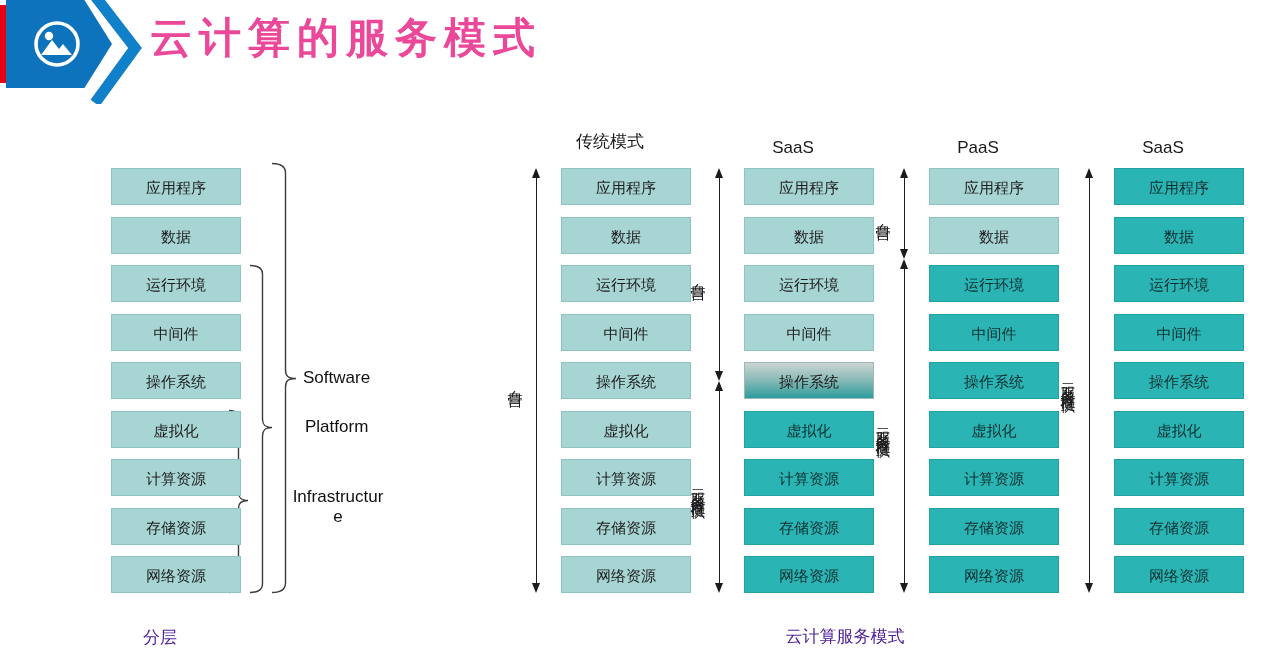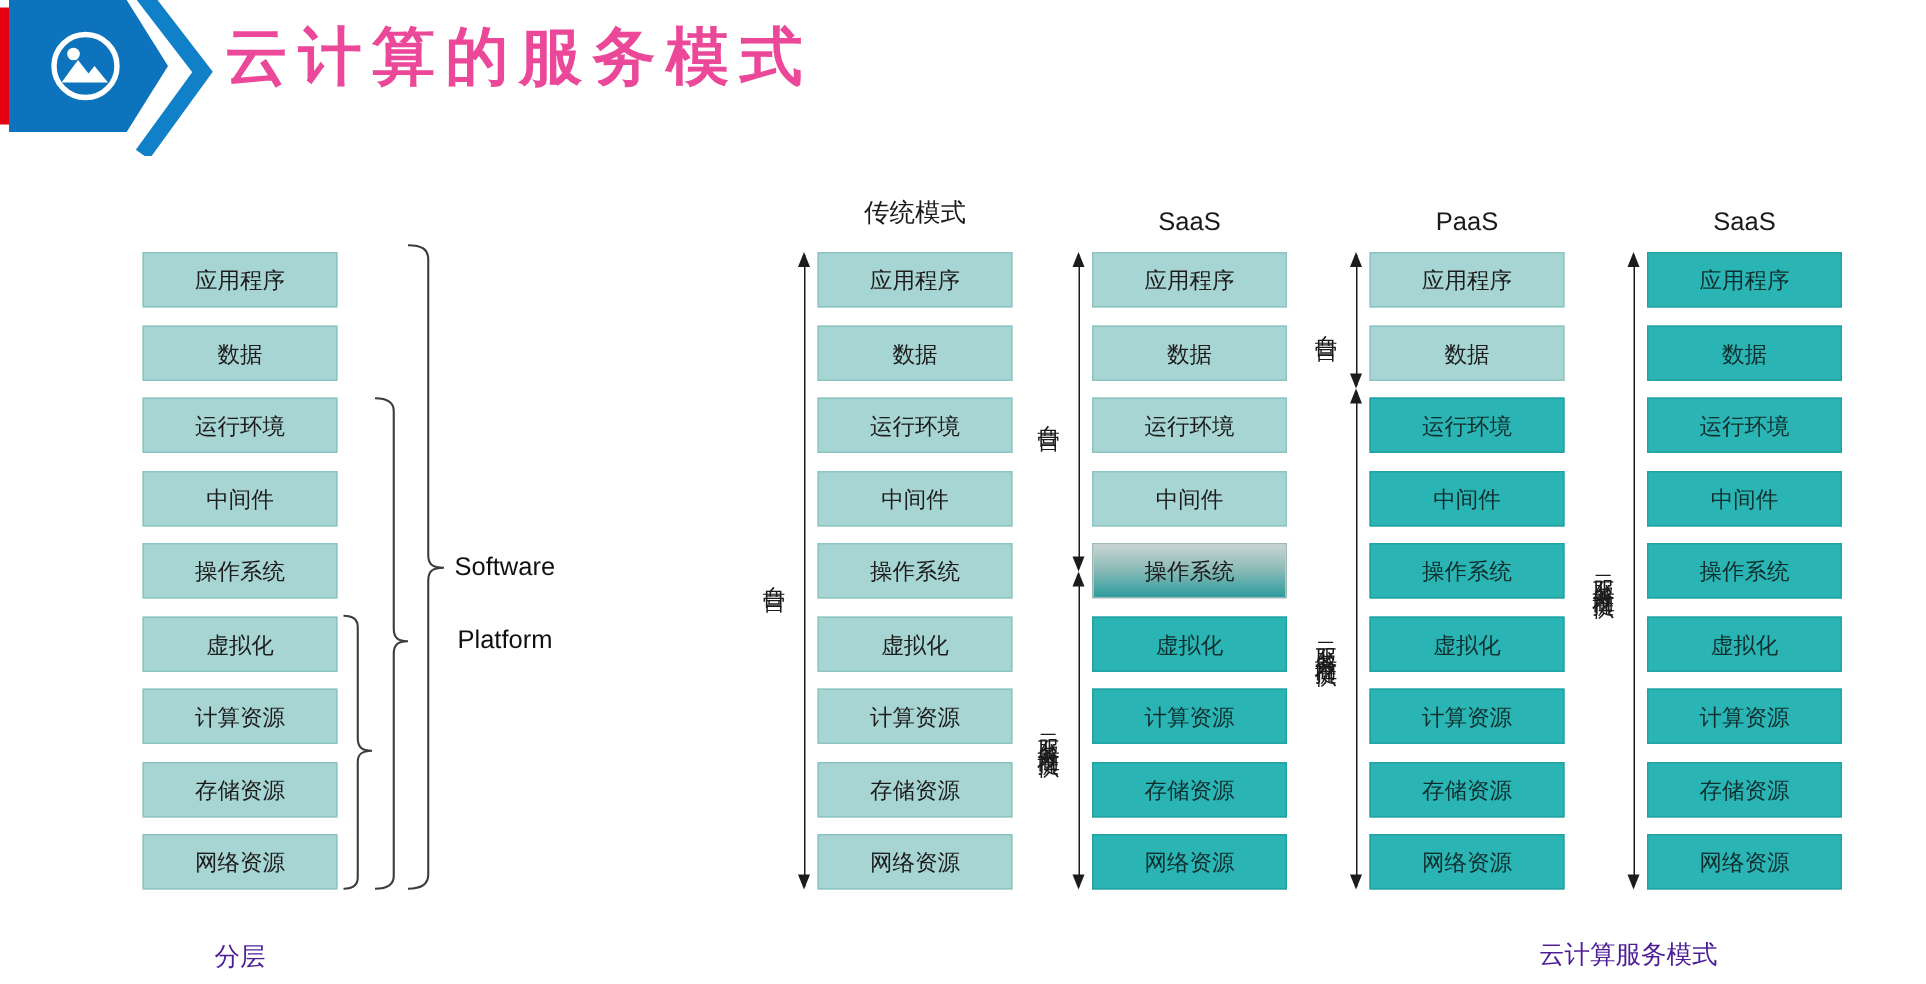--- a/index.html
+++ b/index.html
@@ -11,42 +11,42 @@
   .logo-pentagon{position:absolute;left:6px;top:0;width:106px;height:88px;background:#0d73bd;
                  clip-path:polygon(0 0,74% 0,100% 50%,74% 100%,0 100%);}
   .logo-icon-svg{position:absolute;left:28px;top:18px;}
   .chevron-svg{position:absolute;left:88px;top:0;}
   h1.slide-title{position:absolute;left:150px;top:10px;margin:0;font-size:42px;font-weight:900;
                  color:#ec4899;letter-spacing:7px;}
 
   
   #diagram{position:absolute;left:0;top:0;width:1284px;height:656px;}
   .box{position:absolute;width:130px;height:37px;line-height:37px;text-align:center;
-       font-size:15px;color:#1c1c1c;box-sizing:border-box;}
+       font-size:15px;color:#1c1c1c;box-sizing:border-box;margin-left:16px;}
   .box.self{background:#a7d5d3;border:1px solid #8ec5c2;}
   .box.cloud{background:#2ab4b4;border:1px solid #23a2a2;color:#0f2f2f;}
   .box.mixed{background:linear-gradient(180deg,#c9d5d2 0%,#8fbcb9 45%,#2d9d9d 100%);
              border:1px solid #9fb8b5;}
   .stack-header{position:absolute;width:130px;text-align:center;font-size:17px;color:#1a1a1a;}
   .aline{position:absolute;width:1px;background:#1c1c1c;}
   .tri{position:absolute;width:0;height:0;border-left:4.5px solid transparent;
        border-right:4.5px solid transparent;}
   .tri.up{border-bottom:10px solid #1c1c1c;}
   .tri.down{border-top:10px solid #1c1c1c;}
   .vlabel{position:absolute;writing-mode:vertical-rl;text-orientation:upright;
           transform:translateY(-50%);font-size:15px;color:#1a1a1a;letter-spacing:3px;
           white-space:nowrap;}
 
   
   .braces-svg{position:absolute;left:0;top:0;pointer-events:none;}
   .group-label{position:absolute;font-size:17px;color:#111;}
   .group-label.infra{width:92px;text-align:center;word-break:break-all;line-height:1.15;}
   .caption{position:absolute;font-size:17px;color:#4c1d95;}
   .caption.left{left:95px;top:626px;width:130px;text-align:center;}
-  .caption.right{left:545px;top:625px;width:600px;text-align:right;}
+  .caption.right{left:545px;top:625px;width:600px;text-align:center;}
 </style>
 </head>
 <body>
 
 <div class="canvas">
 
   <div class="red-bar"></div>
   <div class="logo-pentagon"></div>
   <svg class="logo-icon-svg" width="54" height="54" viewBox="0 0 54 54">
     <circle cx="29" cy="26" r="21" fill="none" stroke="#ffffff" stroke-width="3.6"></circle>
@@ -61,20 +61,21 @@
   <div id="diagram">
 
     <svg class="braces-svg" width="1284" height="656" viewBox="0 0 1284 656">
       <path d="M272 163.5 C281 163.5 285.5 166 285.5 173 L285.5 370 C285.5 376 288 378.5 296 378.5 C288 378.5 285.5 381 285.5 387 L285.5 583 C285.5 589.5 281 592.5 272 592.5" fill="none" stroke="#3c3c3c" stroke-width="1.4"></path>
       <path d="M250 265.5 C258 265.5 262.5 268 262.5 274 L262.5 419 C262.5 425 265 427.5 272 427.5 C265 427.5 262.5 430 262.5 436 L262.5 584 C262.5 590 258 592.5 250 592.5" fill="none" stroke="#3c3c3c" stroke-width="1.4"></path>
       <path d="M229 410.5 C235 410.5 238.5 413 238.5 418 L238.5 492 C238.5 498 241 500.5 248 500.5 C241 500.5 238.5 503 238.5 508 L238.5 585 C238.5 590.5 235 592.5 229 592.5" fill="none" stroke="#3c3c3c" stroke-width="1.4"></path>
     </svg>
 
     <div class="group-label" style="left:303px;top:368px">Software</div>
     <div class="group-label" style="left:305px;top:417px">Platform</div>
+    <div class="group-label infra" style="left:292px;top:487px">Infrastructure</div>
 
     <div class="caption left">分层</div>
     <div class="caption right">云计算服务模式</div>
   <div class="box self" style="left: 95px; top: 168px;">应用程序</div>
       <div class="box self" style="left: 95px; top: 216.5px;">数据</div>
       <div class="box self" style="left: 95px; top: 265px;">运行环境</div>
       <div class="box self" style="left: 95px; top: 313.5px;">中间件</div>
       <div class="box self" style="left: 95px; top: 362px;">操作系统</div>
       <div class="box self" style="left: 95px; top: 410.5px;">虚拟化</div>
       <div class="box self" style="left: 95px; top: 459px;">计算资源</div>

